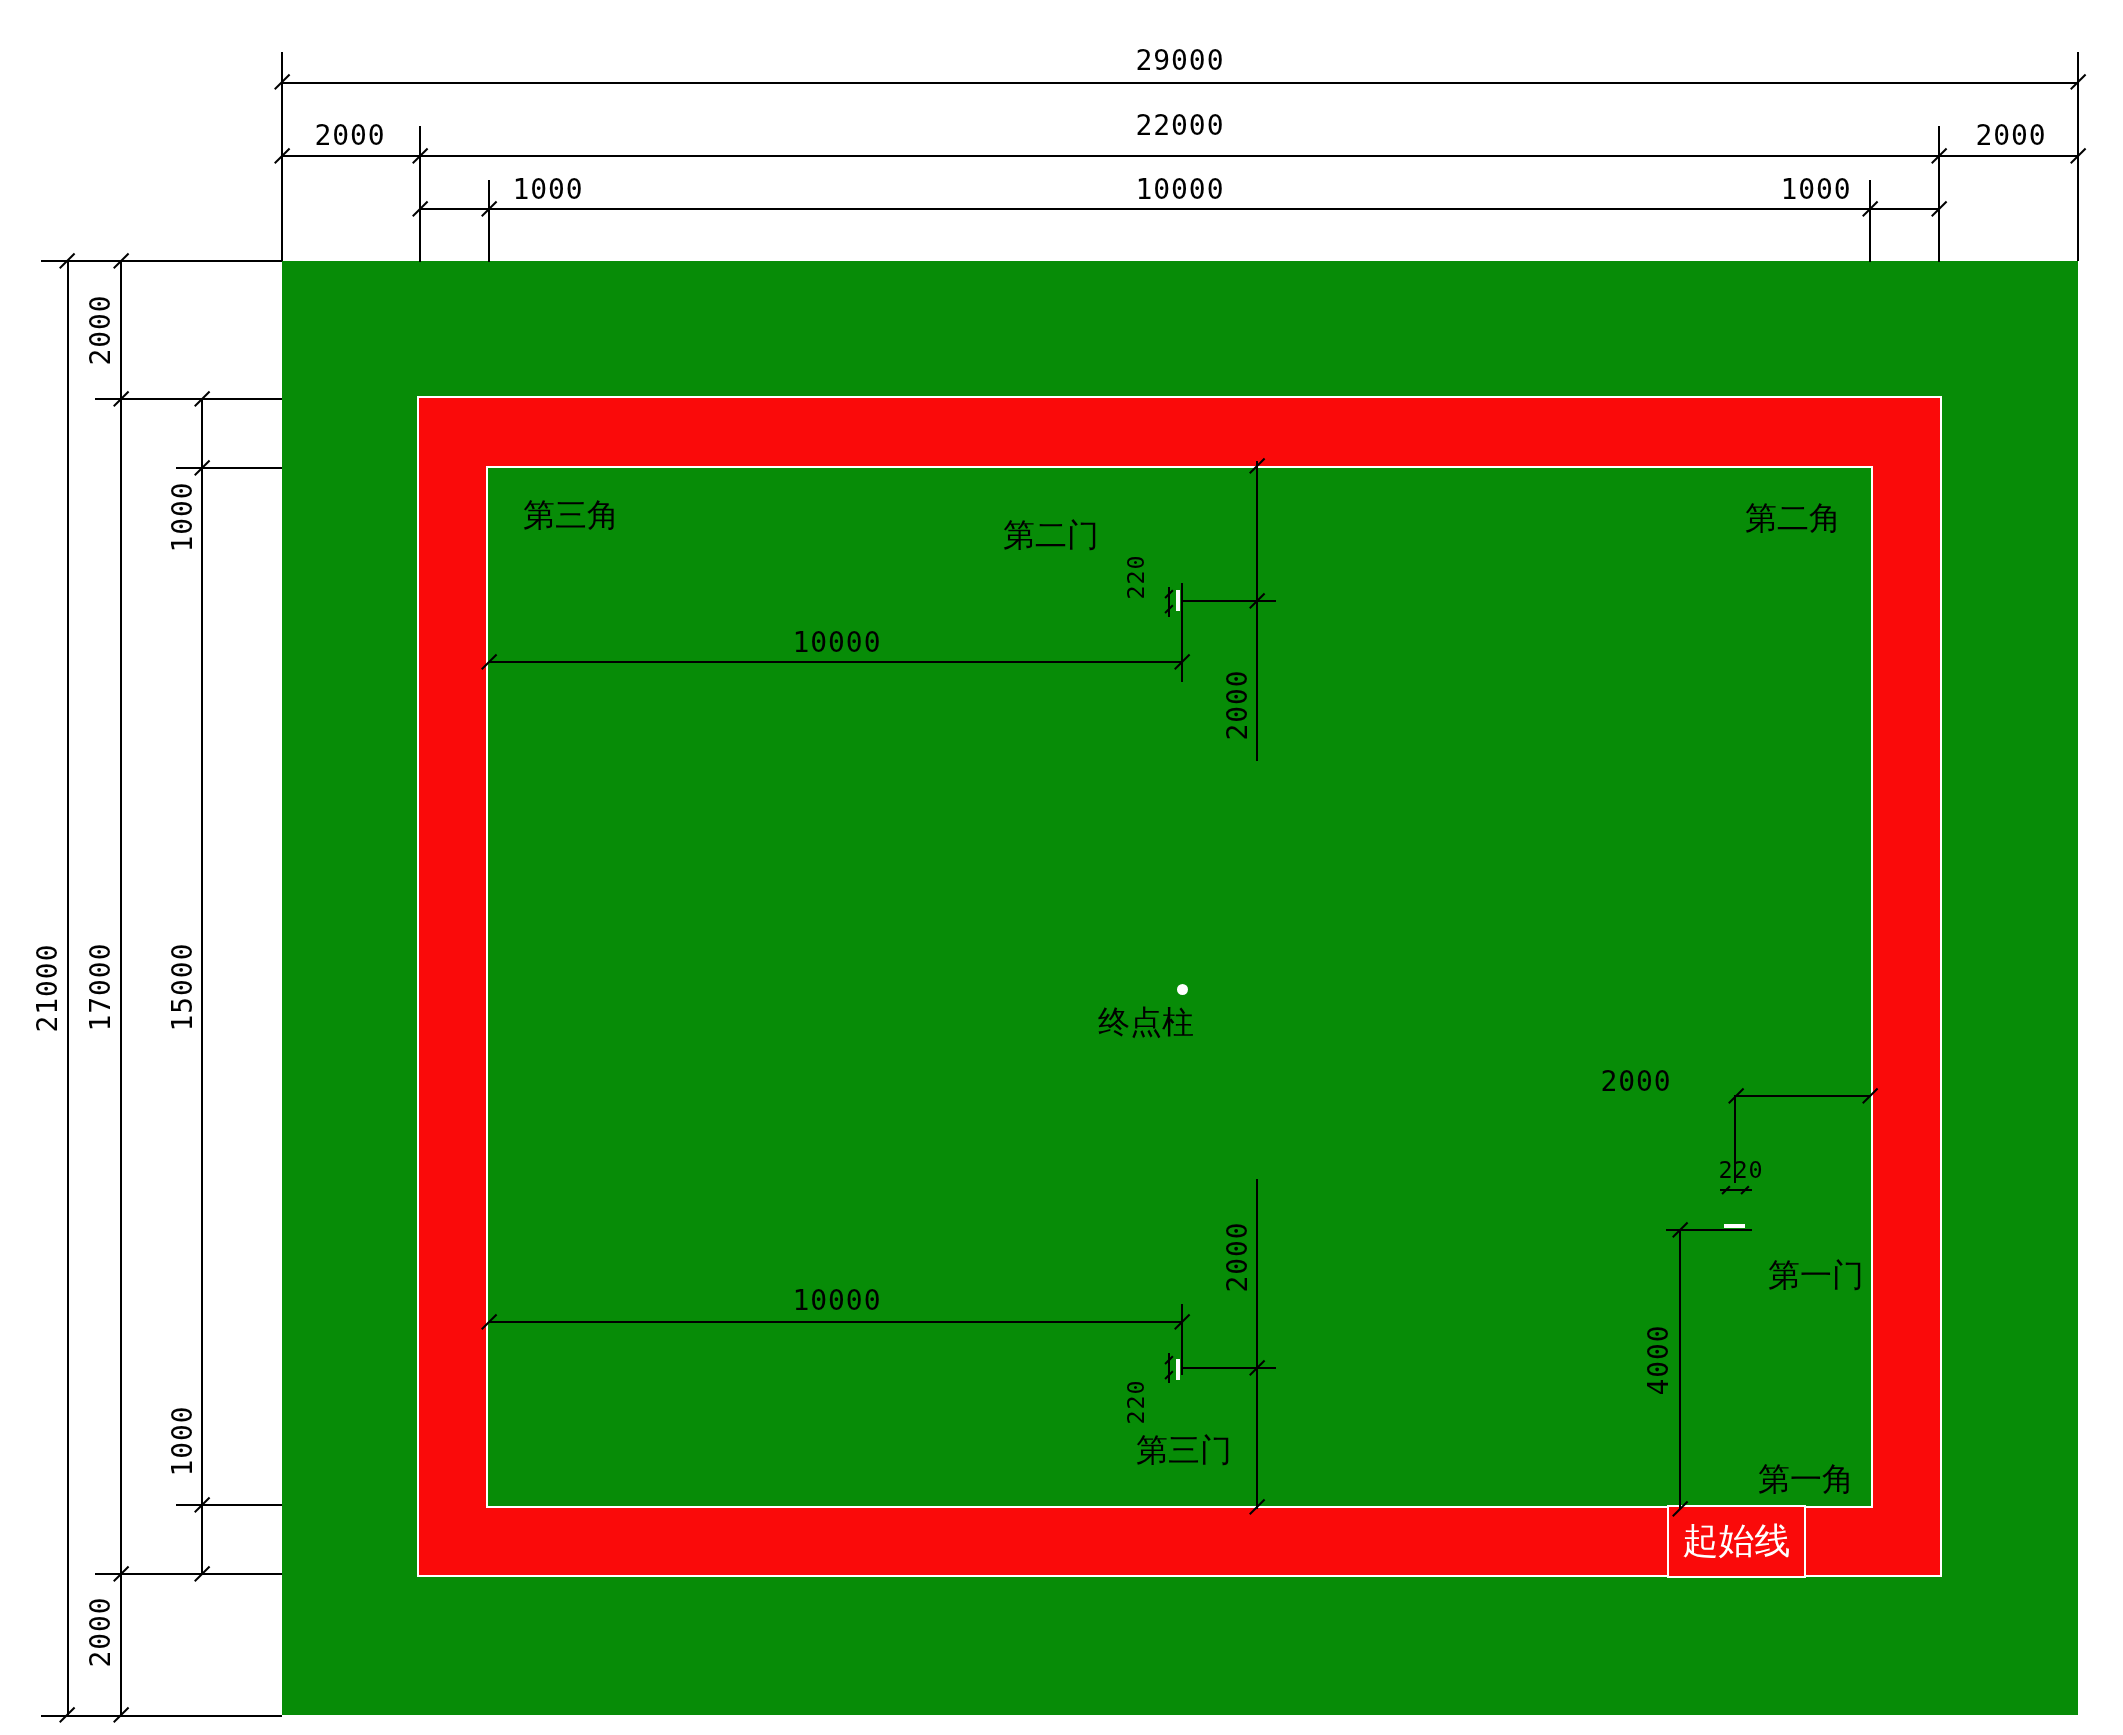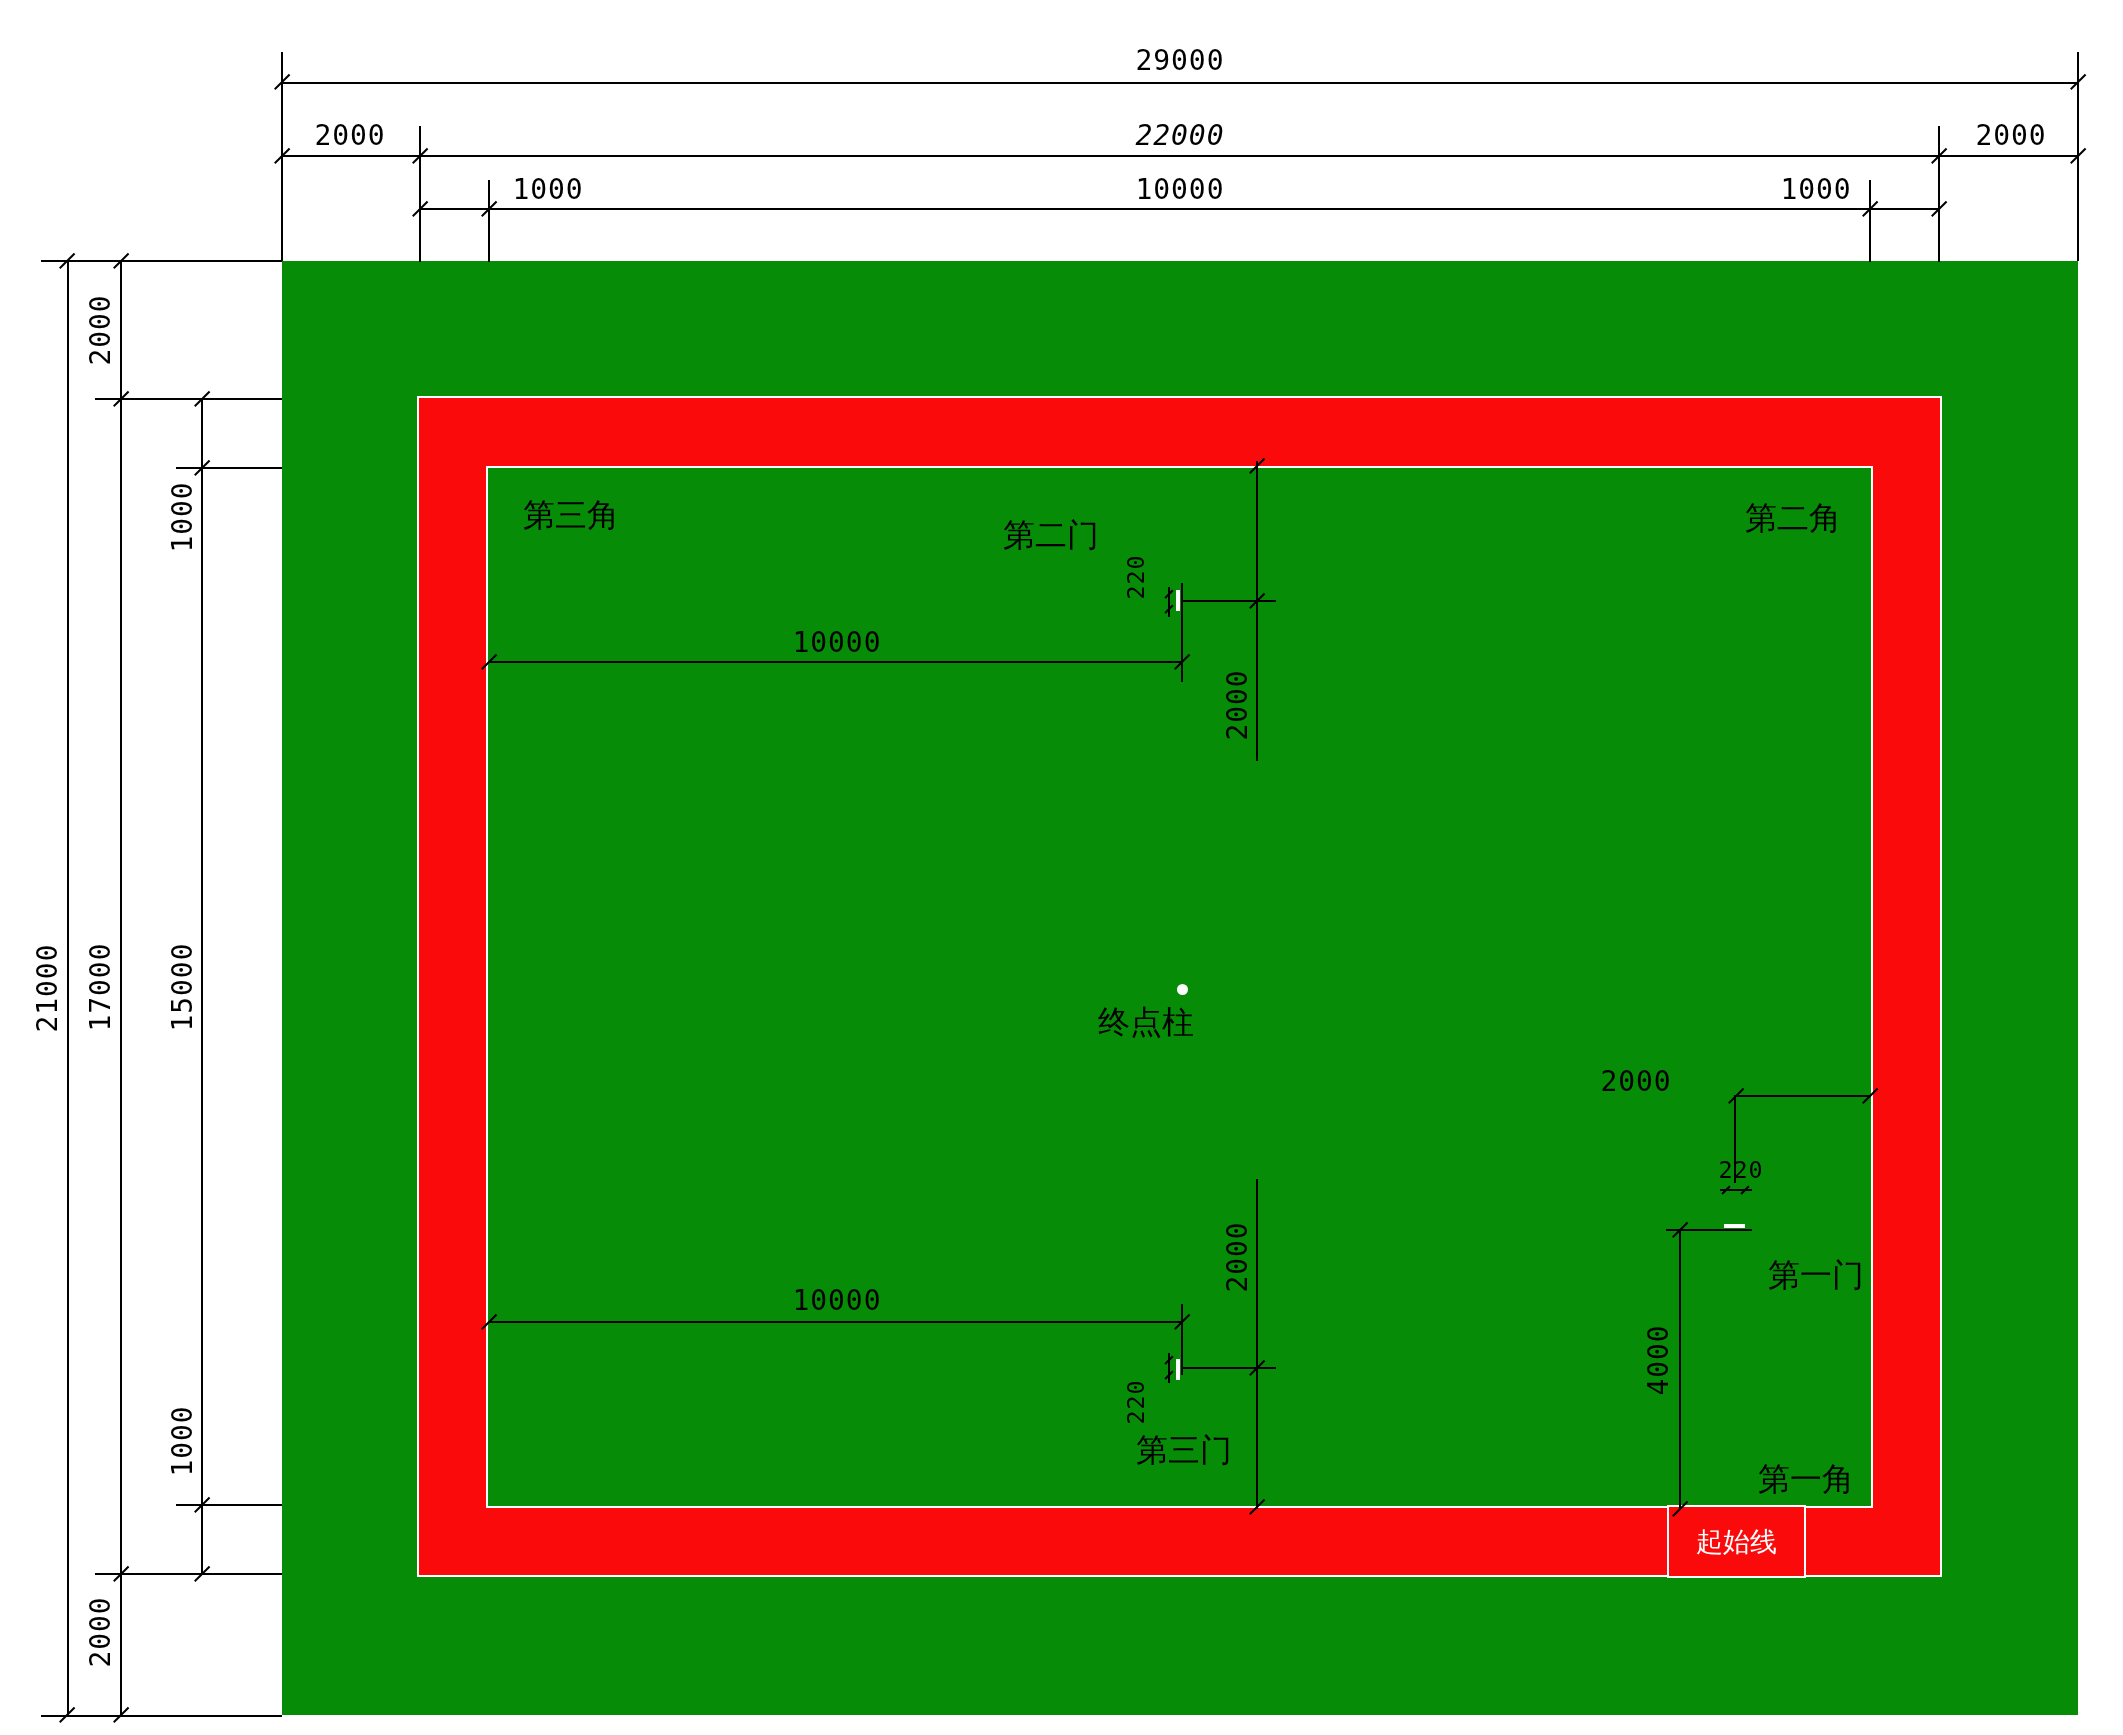--- a/index.html
+++ b/index.html
@@ -17,21 +17,21 @@
   .dim.rot { transform:translate(-50%,-50%) rotate(-90deg); }
   .dim.sm  { font-size:23.4px; }
   .cn   { position:absolute; font-size:32px; white-space:nowrap; color:#000;
           transform:translate(-50%,-50%); font-family:"DejaVu Sans",sans-serif; }
   .wseg { position:absolute; background:#ffffff; }
   .field-outer { background:#078c07; }
   .band-red    { background:#fa0a0a; border:2.8px solid #ffffff; }
   .field-inner { background:#078c07; border:2.8px solid #ffffff; }
   .startbox { background:#fa0a0a; border:2.8px solid #ffffff; display:flex;
               align-items:center; justify-content:center; }
-  .startbox .lbl { color:#ffffff; font-size:27px; font-family:"DejaVu Sans",sans-serif; }
+  .startbox .lbl { color:#ffffff; font-size:36px; font-family:"DejaVu Sans",sans-serif; }
   .dot { position:absolute; width:11.2px; height:11.2px; border-radius:50%; background:#ffffff; }
   .logo { position:absolute; background:rgba(79,122,138,0.93); display:flex; flex-direction:column;
           align-items:center; justify-content:center; gap:1.9px; }
   .logo .cnrow { color:#175f58; font-size:25px; letter-spacing:11.2px; text-indent:11.2px;
                  font-family:"DejaVu Serif","DejaVu Sans",serif; font-weight:bold; }
   .logo .enrow { color:#175f58; font-weight:bold; line-height:1;
                  font-family:"DejaVu Sans",sans-serif; }
   .logo .enrow .bigI { font-size:45px; }
   .logo .enrow .rest { font-size:37px; }
 </style>
@@ -61,21 +61,21 @@
   <div class="tick" style="left:282px;top:156px;"></div>
   <div class="tick" style="left:420px;top:156px;"></div>
   <div class="tick" style="left:1939px;top:156px;"></div>
   <div class="tick" style="left:2078px;top:156px;"></div>
   <div class="tick" style="left:420px;top:209px;"></div>
   <div class="tick" style="left:489px;top:209px;"></div>
   <div class="tick" style="left:1870px;top:209px;"></div>
   <div class="tick" style="left:1939px;top:209px;"></div>
   <div class="dim" style="left:1180px;top:60px;">29000</div>
   <div class="dim" style="left:350px;top:135px;">2000</div>
-  <div class="dim" style="left:1180px;top:135px;font-style:italic;">22000</div>
+  <div class="dim" style="left:1180px;top:125px;">22000</div>
   <div class="dim" style="left:2011px;top:135px;">2000</div>
   <div class="dim" style="left:548px;top:189px;">1000</div>
   <div class="dim" style="left:1180px;top:189px;">10000</div>
   <div class="dim" style="left:1816px;top:189px;">1000</div>
 
   <div class="vline" style="left:67px;top:261px;height:1454px;"></div>
   <div class="vline" style="left:120px;top:261px;height:1454px;"></div>
   <div class="vline" style="left:201px;top:399px;height:1175px;"></div>
   <div class="hline" style="left:41px;top:260px;width:241px;"></div>
   <div class="hline" style="left:41px;top:1715px;width:241px;"></div>

